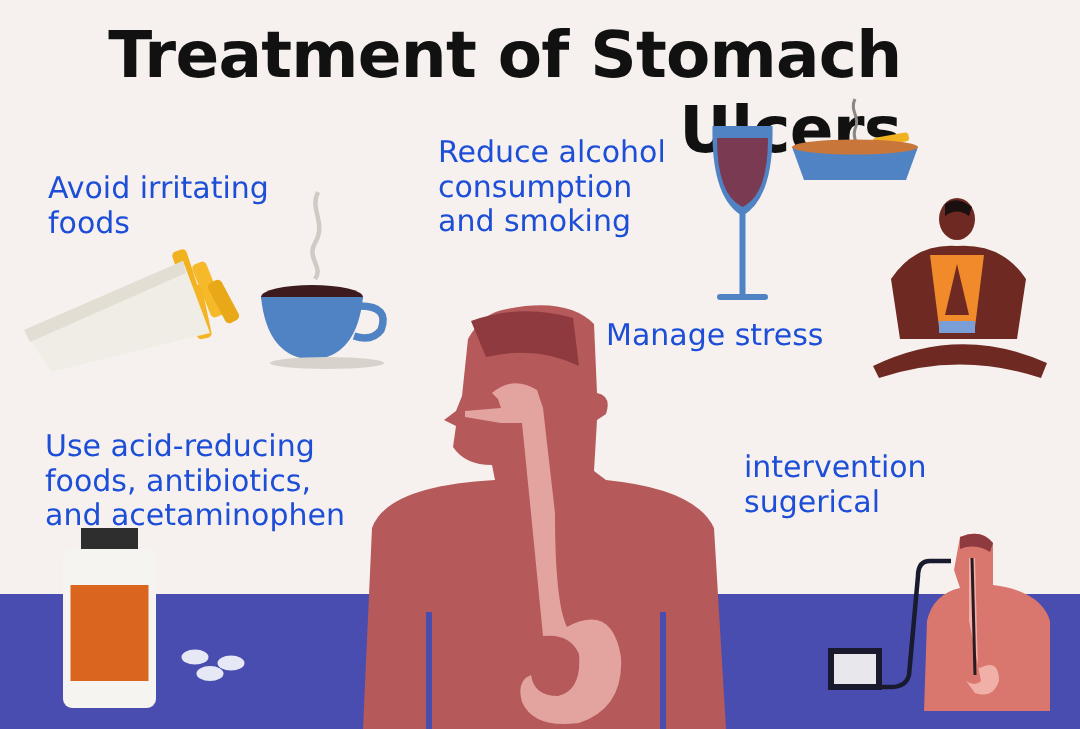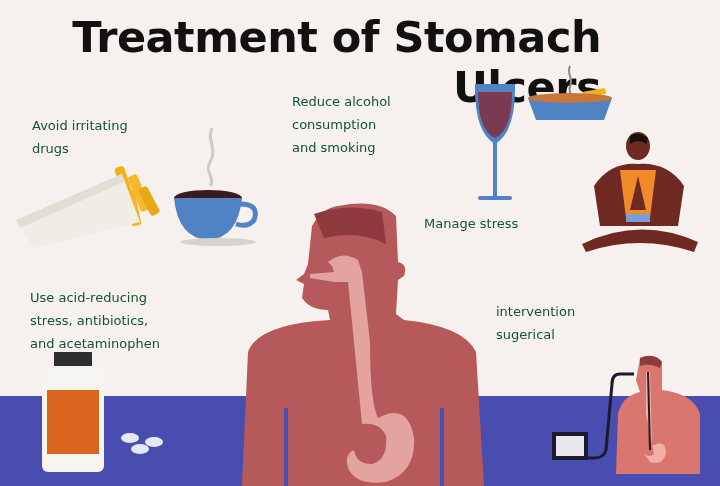--- a/index.html
+++ b/index.html
@@ -1,33 +1,33 @@
 <!DOCTYPE html>
 <html><head>
 <meta charset="utf-8">
 <style>
   html, body { margin:0; padding:0; }
   body { width:720px; height:486px; overflow:hidden; background:#f6f1ee; font-family:"DejaVu Sans", sans-serif; }
   .canvas { position:relative; width:720px; height:486px; background:#f6f1ee; overflow:hidden; }
   .band { position:absolute; left:0; top:396px; width:720px; height:90px; background:#4a4db0; }
   .title { position:absolute; left:0; top:12px; width:601px; text-align:right; font-size:43px; font-weight:bold; color:#111; letter-spacing:-0.5px; }
-  .label { position:absolute; font-size:13px; line-height:23px; color:#14532d; }
+  .label { position:absolute; font-size:20px; line-height:23px; color:#1d4ed8; }
   svg { position:absolute; }
 </style>
 </head>
 <body>
 
 <div class="canvas">
   <div class="band"></div>
 
   <div class="title">Treatment of Stomach Ulcers</div>
 
   <div class="label" style="left:32px;top:114px;">
     <div>Avoid irritating</div>
-    <div>drugs</div>
+    <div>foods</div>
   </div>
   <svg style="left:12px;top:160px;" width="160" height="90" viewBox="0 0 160 90">
     <rect x="108" y="6" width="10" height="40" rx="3" fill="#f0b21e" transform="rotate(-18 113 26)"></rect>
     <rect x="122" y="14" width="10" height="38" rx="3" fill="#f5b92a" transform="rotate(-22 127 33)"></rect>
     <rect x="132" y="26" width="10" height="30" rx="3" fill="#e9a818" transform="rotate(-28 137 41)"></rect>
     <rect x="116" y="30" width="10" height="36" rx="3" fill="#f3b526" transform="rotate(-12 121 48)"></rect>
     <polygon points="4,60 110,14 128,62 22,88" fill="#f0ede6"></polygon>
     <polygon points="4,60 110,14 112,22 8,68" fill="#e3ded4"></polygon>
   </svg>
   <svg style="left:170px;top:120px;" width="92" height="130" viewBox="0 0 92 130">
@@ -49,36 +49,36 @@
     <rect x="23" y="60" width="4" height="56" fill="#4f83c4"></rect>
     <rect x="8" y="114" width="34" height="4" rx="2" fill="#4f83c4"></rect>
   </svg>
   <svg style="left:526px;top:64px;" width="90" height="60" viewBox="0 0 90 60">
     <path d="M44 2 C40 10 48 14 44 22 C42 28 46 30 44 34" stroke="#8a8682" stroke-width="2" fill="none"></path>
     <rect x="56" y="26" width="24" height="6" rx="2" fill="#f0b21e" transform="rotate(-10 68 29)"></rect>
     <path d="M2 34 L86 34 L78 56 L10 56 Z" fill="#4f83c4"></path>
     <ellipse cx="44" cy="34" rx="42" ry="5" fill="#c8763a"></ellipse>
   </svg>
 
-  <div class="label" style="left:424px;top:212px;">
+  <div class="label" style="left:404px;top:212px;">
     <div>Manage stress</div>
   </div>
   <svg style="left:580px;top:130px;" width="120" height="125" viewBox="0 0 120 125">
     <ellipse cx="58" cy="16" rx="12" ry="14" fill="#6e2a22"></ellipse>
     <path d="M50 6 Q58 0 68 8 L66 14 Q58 8 50 14 Z" fill="#1a1010"></path>
     <path d="M14 56 Q30 32 58 34 Q88 32 104 56 L98 96 L20 96 Z" fill="#6e2a22"></path>
     <path d="M40 40 L76 40 L70 88 L46 88 Z" fill="#f08a2a"></path>
     <path d="M58 46 L50 80 L66 80 Z" fill="#6e2a22"></path>
     <rect x="46" y="84" width="24" height="8" fill="#7a9ed8"></rect>
     <path d="M2 114 Q60 86 118 112 L114 122 Q60 104 6 122 Z" fill="#6e2a22"></path>
   </svg>
 
   <div class="label" style="left:30px;top:266px;margin-top:20px;">
     <div>Use acid-reducing</div>
-    <div>stress, antibiotics,</div>
+    <div>foods, antibiotics,</div>
     <div>and acetaminophen</div>
   </div>
   <svg style="left:40px;top:350px;" width="66" height="125" viewBox="0 0 66 125">
     <rect x="14" y="2" width="38" height="14" fill="#2e2e2e"></rect>
     <rect x="2" y="16" width="62" height="106" rx="6" fill="#f6f4f0"></rect>
     <rect x="7" y="40" width="52" height="64" fill="#d9651e"></rect>
   </svg>
   <svg style="left:118px;top:430px;" width="50" height="28" viewBox="0 0 50 28">
     <ellipse cx="12" cy="8" rx="9" ry="5" fill="#e6e9f5"></ellipse>
     <ellipse cx="22" cy="19" rx="9" ry="5" fill="#e6e9f5"></ellipse>

